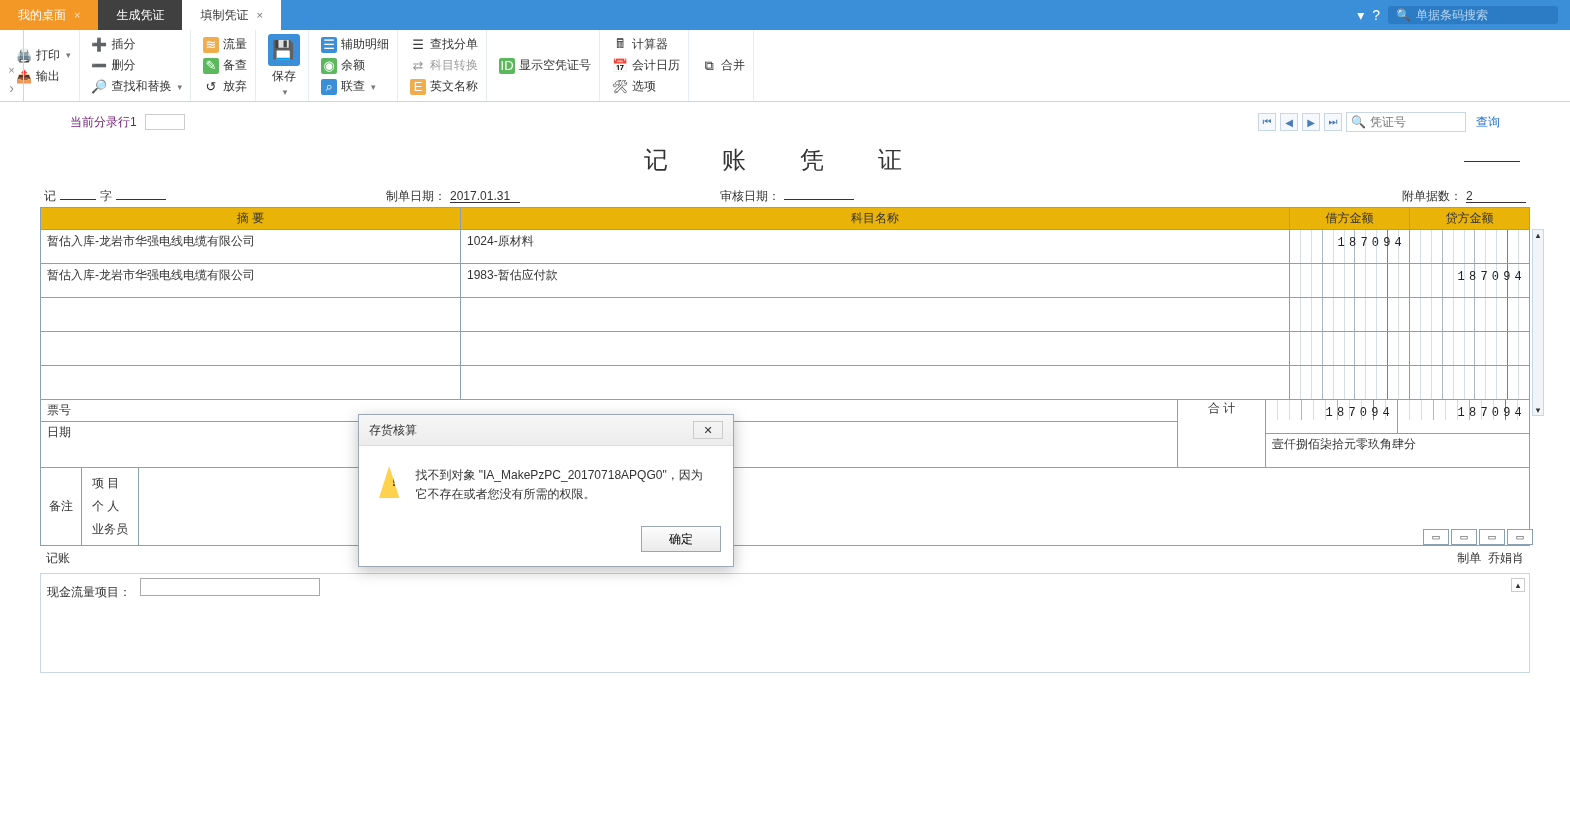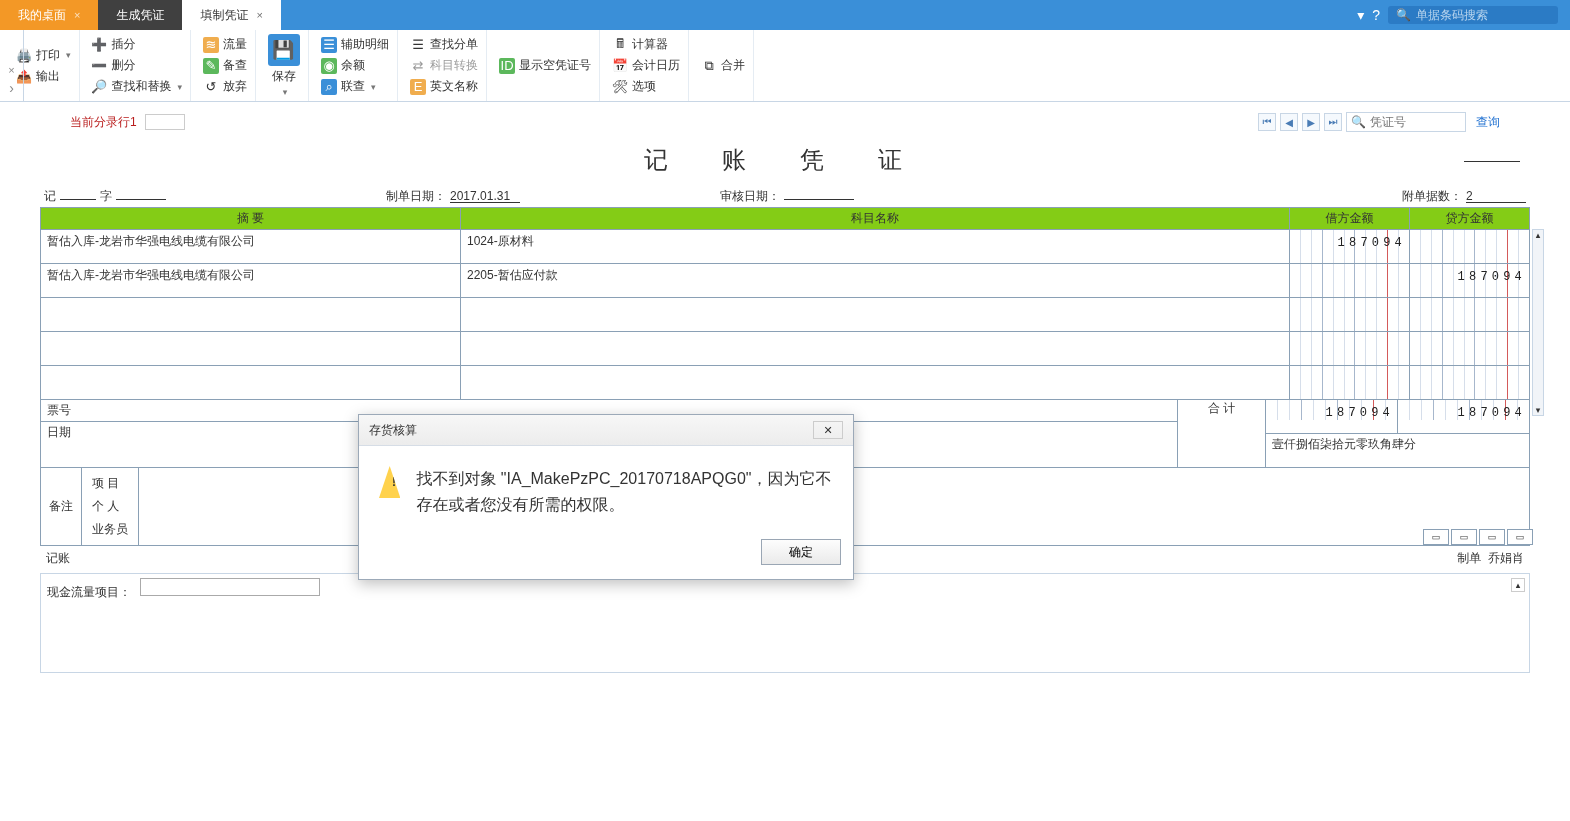--- a/index.html
+++ b/index.html
@@ -22,41 +22,41 @@
 .ribbon-item { display: flex; align-items: center; gap: 4px; cursor: pointer; font-size: 12px; color: #333; padding: 1px 2px; white-space: nowrap; }
 .ribbon-item .icn { width: 16px; height: 16px; display: inline-flex; align-items: center; justify-content: center; font-size: 13px; }
 .big-save { display: flex; flex-direction: column; align-items: center; gap: 2px; padding: 4px 8px; border-right: 1px solid #e5ecf3; cursor: pointer; }
 .big-save .icn { width: 32px; height: 32px; background: #3a8fd8; border-radius: 3px; display: flex; align-items: center; justify-content: center; color: #fff; font-size: 18px; }
 .caret { font-size: 9px; margin-left: 2px; color: #777; }
 .left-tiny { position: absolute; left: 0; top: 30px; width: 24px; height: 72px; border-right: 1px solid #c8d6e5; display: flex; flex-direction: column; align-items: center; justify-content: flex-end; padding-bottom: 6px; }
 .left-tiny .x { font-size: 11px; color: #888; margin-bottom: 4px; }
 .left-tiny .arrow { font-size: 14px; color: #888; }
 .content { position: absolute; top: 102px; left: 30px; right: 30px; bottom: 10px; }
 .subhdr { display: flex; align-items: center; padding: 10px 40px 4px; }
-.subhdr .label { color: #b91c1c; }
+.subhdr .label { color: #701a75; }
 .subhdr .inp { display: inline-block; width: 40px; height: 16px; border: 1px solid #ccc; margin-left: 8px; }
 .nav-right { margin-left: auto; display: flex; align-items: center; gap: 4px; }
 .nav-btn { width: 18px; height: 18px; border: 1px solid #c8d6e5; display: flex; align-items: center; justify-content: center; font-size: 10px; color: #4a7cb5; cursor: pointer; background: #f5f9fd; }
 .nav-input { border: 1px solid #c8d6e5; height: 20px; padding: 0 4px; width: 120px; display: flex; align-items: center; gap: 4px; }
 .nav-input input { border: none; outline: none; width: 90px; font-size: 12px; }
 .query-link { color: #1e6fd0; cursor: pointer; margin-left: 6px; }
 .voucher { padding: 0 10px; }
 .vtitle { text-align: center; font-size: 24px; font-weight: normal; letter-spacing: 24px; margin: 8px 0 10px; font-family: SimSun, serif; }
 .vheader { display: flex; align-items: flex-end; font-size: 12px; padding: 0 4px 2px; }
 .vheader .segment { display: flex; align-items: baseline; gap: 4px; }
 .vheader .uline { display: inline-block; border-bottom: 1px solid #333; min-width: 36px; height: 14px; }
 .vheader .segment.center { margin-left: 220px; }
 .vheader .segment.center2 { margin-left: 200px; }
 .vheader .segment.right { margin-left: auto; }
 .page-num { position: absolute; right: -60px; top: -14px; text-align: right; width: 56px; }
 .page-num .line { border-bottom: 1px solid #333; height: 12px; }
 .page-num .frac { display: flex; justify-content: space-between; font-size: 10px; color: #333; }
 .voucher-table { width: 100%; border-collapse: collapse; table-layout: fixed; }
 .voucher-table th, .voucher-table td { border: 1px solid #8aa0b5; font-size: 12px; }
-.voucher-table thead th { background: #84cc16; text-align: center; padding: 2px; font-weight: normal; font-family: Liberation Serif, serif; }
+.voucher-table thead th { background: #eab308; text-align: center; padding: 2px; font-weight: normal; }
 .voucher-table .col-abstract { width: 420px; }
 .voucher-table .col-subject { width: auto; }
 .voucher-table .col-amt { width: 120px; }
 .voucher-table tbody td { padding: 0; height: 34px; vertical-align: top; margin-top: 24px; }
 .voucher-table tbody td .cell-text { padding: 3px 6px; font-size: 12px; }
 .amount-cell { position: relative; height: 100%; }
 .amt-grid { position: absolute; inset: 0; display: flex; }
 .amt-grid span { flex: 1; border-right: 1px solid #d6deea; }
 .amt-grid span:nth-child(3n) { border-right: 1px solid #a7b7cc; }
 .amt-grid span:nth-last-child(3) { border-right: 1px solid #d45a5a; }
@@ -72,27 +72,27 @@
 .remarks .side .srow { padding: 3px 6px; }
 .remarks .main { flex: 1; }
 .footer-tags { position: absolute; right: -4px; bottom: 0; display: flex; gap: 2px; }
 .ftag { width: 26px; height: 16px; border: 1px solid #8aa0b5; font-size: 9px; text-align: center; line-height: 14px; background: #fff; cursor: pointer; }
 .jz-line { display: flex; padding: 4px 6px 2px; }
 .jz-line .right { margin-left: auto; }
 .cash-flow { border: 1px solid #c8d6e5; margin-top: 4px; padding: 4px 6px; height: 100px; position: relative; }
 .cash-flow .label { display: inline-block; }
 .cash-flow .txtinput { display: inline-block; border: 1px solid #aaa; width: 180px; height: 18px; margin-left: 6px; }
 .cash-flow .tiny-btn { position: absolute; right: 4px; top: 4px; width: 14px; height: 14px; border: 1px solid #ccc; font-size: 9px; text-align: center; line-height: 12px; }
-.modal { position: absolute; left: 358px; top: 414px; width: 496px; background: #fff; border: 1px solid #9ca9b8; box-shadow: 0 4px 14px rgba(0,0,0,0.25); }
+.modal { position: absolute; left: 358px; top: 414px; width: 376px; background: #fff; border: 1px solid #9ca9b8; box-shadow: 0 4px 14px rgba(0,0,0,0.25); }
 .modal .titlebar { background: linear-gradient(#f7f7f7,#ececec); padding: 6px 10px; font-size: 12px; display: flex; align-items: center; border-bottom: 1px solid #d6dde6; }
 .modal .titlebar .close-m { margin-left: auto; width: 30px; height: 18px; border: 1px solid #ccc; text-align: center; font-size: 11px; line-height: 16px; cursor: pointer; }
 .modal .body { padding: 20px 20px 16px; display: flex; gap: 16px; }
 .modal .body .warn { width: 32px; height: 32px; background: #ffd24d; position: relative; clip-path: polygon(50% 0, 100% 100%, 0 100%); display: flex; align-items: center; justify-content: center; }
 .modal .body .warn::after { content: "!"; color: #333; font-weight: bold; position: absolute; top: 9px; left: 13px; }
-.modal .body .msg { font-size: 16px; line-height: 1.6; }
+.modal .body .msg { font-size: 12px; line-height: 1.6; }
 .modal .actions { padding: 6px 12px 14px; display: flex; justify-content: flex-end; }
 .modal .actions button { width: 80px; height: 26px; border: 1px solid #9aa6b4; background: linear-gradient(#fdfdfd,#eaeaea); cursor: pointer; font-size: 12px; }
 .icn-bg { background: #3a8fd8; border-radius: 2px; color: #fff; }
 .icn-green { background: #5cb85c; border-radius: 2px; color: #fff; }
 .icn-orange { background: #f0ad4e; border-radius: 2px; color: #fff; }
 </style>
 </head>
 <body>
 
 <div class="top-bar">
@@ -324,21 +324,21 @@
                     <span></span>
                   </div>
                 </div>
               </td>
             </tr>
             <tr>
               <td>
                 <div class="cell-text">暂估入库-龙岩市华强电线电缆有限公司</div>
               </td>
               <td>
-                <div class="cell-text">2205-暂估应付款</div>
+                <div class="cell-text">1983-暂估应付款</div>
               </td>
               <td>
                 <div class="amount-cell">
                   <div class="amt-grid">
                     <span></span>
                     <span></span>
                     <span></span>
                     <span></span>
                     <span></span>
                     <span></span>

